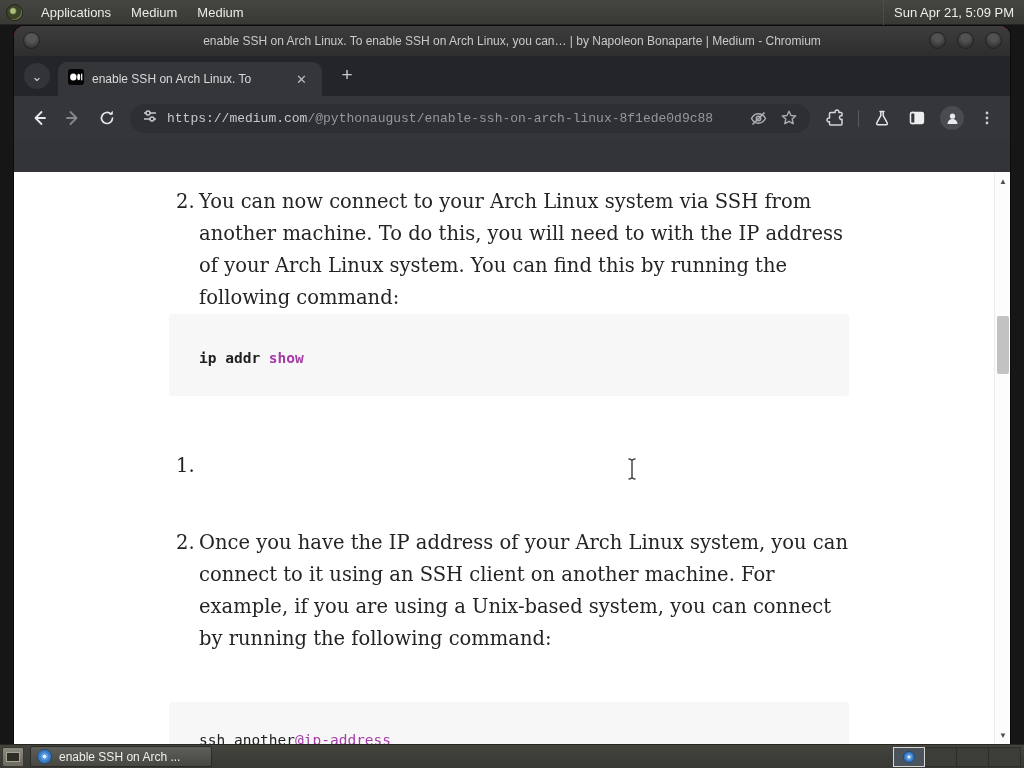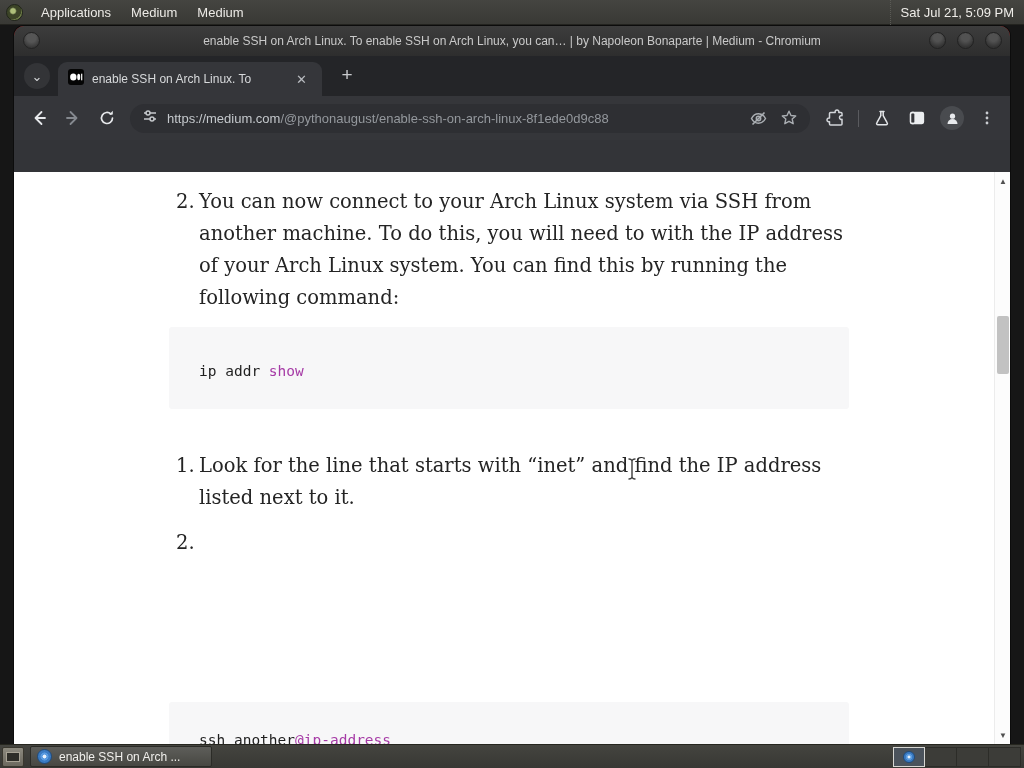--- a/index.html
+++ b/index.html
@@ -42,21 +42,21 @@
   .tab-title { flex:1; color:#d7d9db; font-size:12px; margin-left:8px; white-space:nowrap;
     overflow:hidden; position:relative; }
   .tab-title::after { content:""; position:absolute; right:0; top:0; bottom:0; width:34px;
     background:linear-gradient(to right, rgba(53,54,58,0), #35363a); }
   .tab-close { width:17px; height:17px; color:#b9bcc0; font-size:13px; line-height:17px;
     text-align:center; border-radius:50%; }
   #new-tab-btn { margin:0 0 8px 12px; width:26px; height:26px; color:#c8cacd; font-size:19px;
     display:flex; align-items:center; justify-content:center; border-radius:50%; }
 
   
-  #toolbar { height:44px; background:#35363a; display:flex; align-items:center; padding:0 8px; flex:0 0 44px; }
+  #toolbar { height:44px; background:#35363a; display:flex; align-items:center; padding:0 8px; flex:0 0 44px;font-family:Liberation Mono, monospace; }
   .nav-btn { width:34px; height:34px; display:flex; align-items:center; justify-content:center; border-radius:50%; }
   .nav-btn svg { display:block; }
   #omnibox { flex:1; height:29px; margin:0 8px 0 6px; background:#2e2f33; border-radius:15px;
     display:flex; align-items:center; padding:0 12px; min-width:0; }
   #omnibox .url { flex:1; font-size:13px; white-space:nowrap; overflow:hidden; margin-left:9px; }
   .url-domain { color:#c4c8cc; }
   .url-path { color:#94989d; }
   .box-icon { display:flex; align-items:center; justify-content:center; margin-left:12px; }
   #toolbar-right { display:flex; align-items:center; gap:5px; margin-left:2px; }
   .tb-btn { width:30px; height:30px; display:flex; align-items:center; justify-content:center; border-radius:50%; }
@@ -69,21 +69,21 @@
 
   
   #content { flex:1; background:#ffffff; position:relative; overflow:hidden; }
   #article { position:absolute; left:155px; top:0; width:680px;
     font-family:"DejaVu Serif","Liberation Serif",serif; color:#242424; }
   .mlist-item { position:absolute; left:0; width:680px; padding-left:30px;
     font-size:19.5px; line-height:32px; }
   .mlist-num { position:absolute; left:7px; top:0; }
   .codeblock { position:absolute; left:0; width:680px; background:#f7f7f8; border-radius:3px;
     font-family:"DejaVu Sans Mono","Liberation Mono",monospace; font-size:14.5px; color:#1f1f1f; }
-  #codeblock-1 { top:155px; height:82px; padding:36px 30px 0; }
+  #codeblock-1 { top:142px; height:82px; padding:36px 30px 0;font-weight:bold; }
   #codeblock-2 { top:530px; height:140px; padding:30px 30px 0; }
   .code-keyword { color:#a63ba6; }
   #item-a { top:14px; }
   #item-b { top:278px; }
   #item-c { top:355px; }
 
   
   #text-cursor { position:absolute; left:612px; top:285px; }
 
   
@@ -116,21 +116,21 @@
   .ws-cell .chromium-dot { width:12px; height:12px; flex:0 0 12px; }
 </style>
 </head>
 <body>
 
 <div id="top-panel">
   <span class="panel-logo"></span>
   <span class="panel-menu">Applications</span>
   <span class="panel-menu">Medium</span>
   <span class="panel-menu">Medium</span>
-  <span id="panel-clock">Sat Jul 21, 5:09 PM</span>
+  <span id="panel-clock">Sun Apr 21, 5:09 PM</span>
 </div>
 
 <div id="browser-window">
 
   <div id="titlebar">
     <span class="win-menu-btn"></span>
     <span id="window-title">enable SSH on Arch Linux. To enable SSH on Arch Linux, you can… | by Napoleon Bonaparte | Medium - Chromium</span>
     <span id="win-controls">
       <span class="win-ctrl"></span>
       <span class="win-ctrl"></span>
@@ -246,25 +246,25 @@
         <span class="mlist-num">2.</span>
         <span>You can now connect to your Arch Linux system via SSH from another machine. To do this, you will need to with the IP address of your Arch Linux system. You can find this by running the following command:</span>
       </div>
 
       <div class="codeblock" id="codeblock-1">
         <span>ip addr </span><span class="code-keyword">show</span>
       </div>
 
       <div class="mlist-item" id="item-b">
         <span class="mlist-num">1.</span>
-        <span>Look for the line that starts with “inet” and find the IP address listed next to it.</span>
       </div>
 
       <div class="mlist-item" id="item-c">
         <span class="mlist-num">2.</span>
+        <span>Once you have the IP address of your Arch Linux system, you can connect to it using an SSH client on another machine. For example, if you are using a Unix-based system, you can connect by running the following command:</span>
       </div>
 
       <div class="codeblock" id="codeblock-2">
         <span>ssh another</span><span class="code-keyword">@ip-address</span>
       </div>
     </div>
 
     <div id="text-cursor">
       <svg width="12" height="24" viewBox="0 0 12 24">
         <path d="M3 2c1.5 0 2.4.6 3 1.6C6.6 2.6 7.5 2 9 2M3 22c1.5 0 2.4-.6 3-1.6.6 1 1.5 1.6 3 1.6M6 3.6v16.8" stroke="#3c3c3c" stroke-width="1.4" fill="none" stroke-linecap="round"></path>

